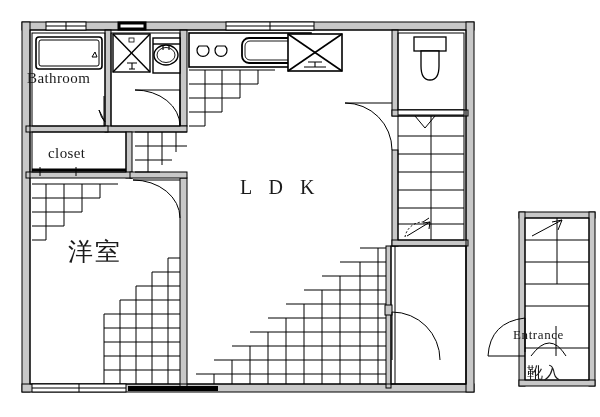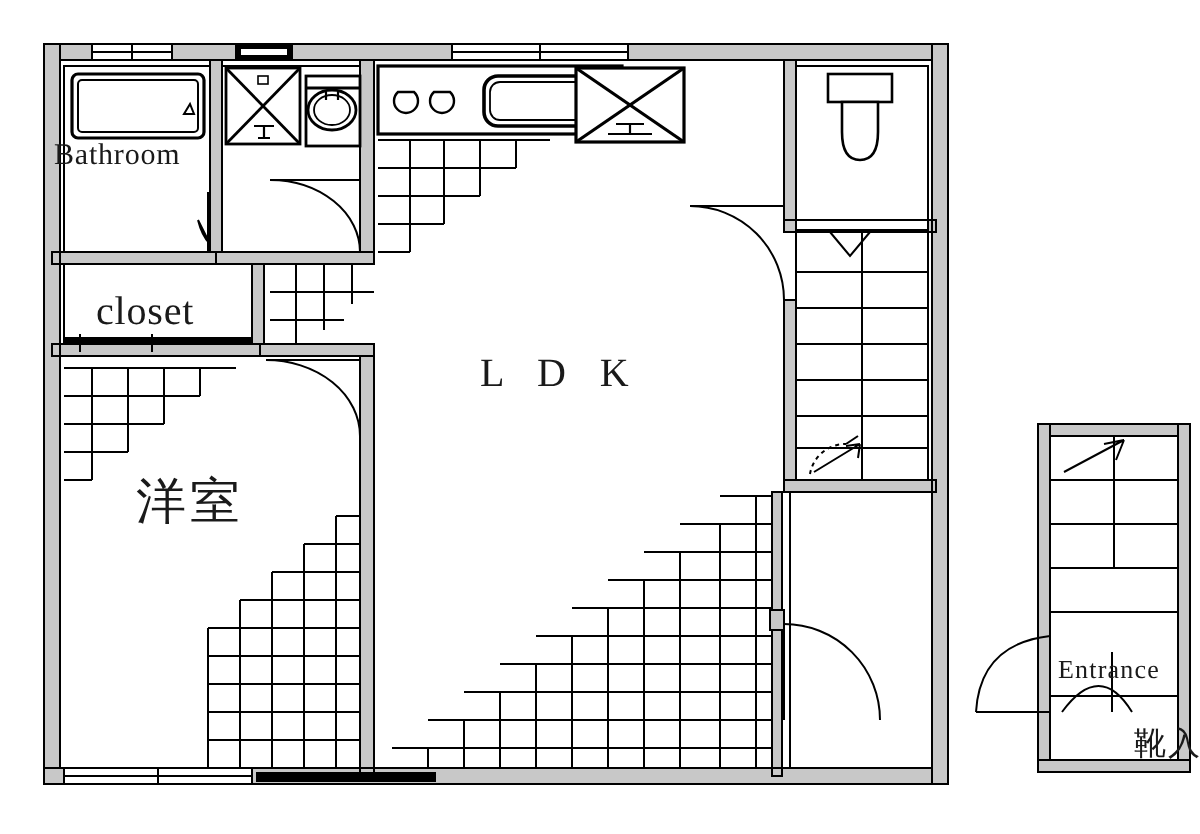--- a/index.html
+++ b/index.html
@@ -23,21 +23,21 @@
   .rm-label {
     position: absolute;
     white-space: pre;
     color: #1a1a1a;
     font-family: "Liberation Serif", "DejaVu Serif", serif;
     line-height: 1.12;
     text-align: center;
     pointer-events: none;
   }
   .lbl-bathroom { font-size: 15px; letter-spacing: 0.4px; }
-  .lbl-closet   { font-size: 20px; letter-spacing: 0.4px; }
+  .lbl-closet   { font-size: 15px; letter-spacing: 0.4px; }
   .lbl-ldk      { font-size: 20px; letter-spacing: 6px; font-family: "Liberation Serif","DejaVu Serif",serif; }
   .lbl-ldk-area { font-size: 25px; letter-spacing: 1px; }
   .lbl-yoshitsu { font-size: 25px; letter-spacing: 2px; }
   .lbl-yoshitsu-area { font-size: 25px; letter-spacing: 1px; }
   .lbl-balcony  { font-size: 16px; letter-spacing: 1.2px; }
   .lbl-entrance { font-size: 13px; letter-spacing: 0.6px; }
   .lbl-kutsuire { font-size: 16px; letter-spacing: 1px; }
 </style>
 </head>
 <body>
@@ -308,17 +308,17 @@
 
   <div class="rm-label lbl-bathroom" style="left:27px; top:70px;text-align:center;">Bathroom</div>
 
   <div class="rm-label lbl-closet" style="left:48px; top:145px;">closet</div>
 
   <div class="rm-label lbl-ldk" style="left:240px; top:176px;">L D K</div>
 
   <div class="rm-label lbl-yoshitsu" style="left:68px; top:238px;">洋室</div>
 
 
-  <div class="rm-label lbl-entrance" style="left:513px; top:328px;margin-left:16px;">Entrance</div>
-
-  <div class="rm-label lbl-kutsuire" style="left:527px; top:364px;margin-left:40px;">靴入</div>
+  <div class="rm-label lbl-entrance" style="left:513px; top:328px;">Entrance</div>
+
+  <div class="rm-label lbl-kutsuire" style="left:527px; top:364px;">靴入</div>
 
 </div>
 
 </body></html>

